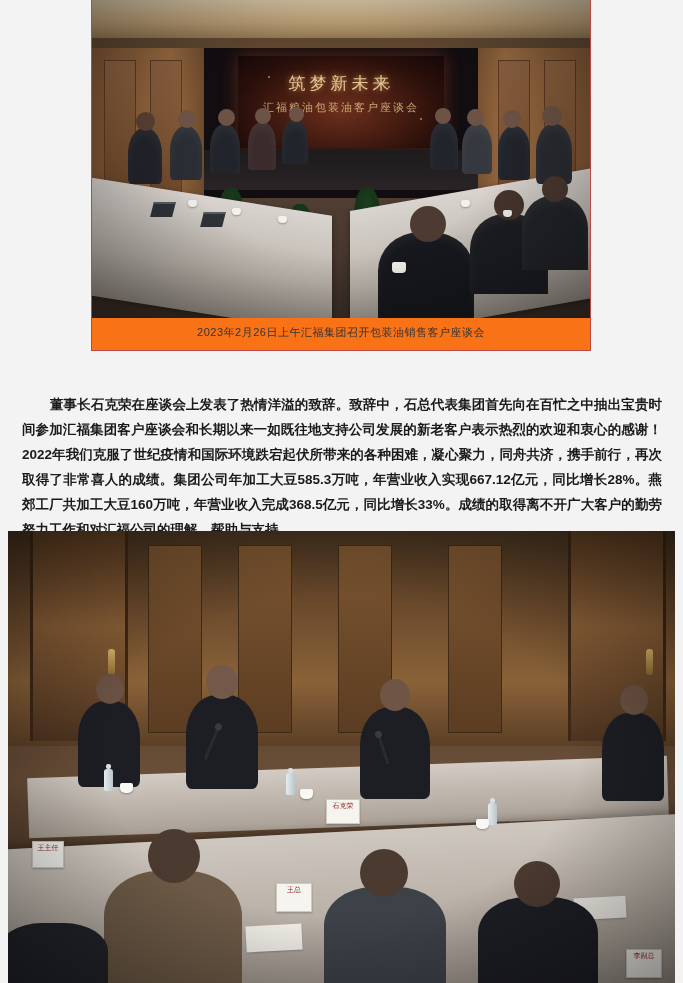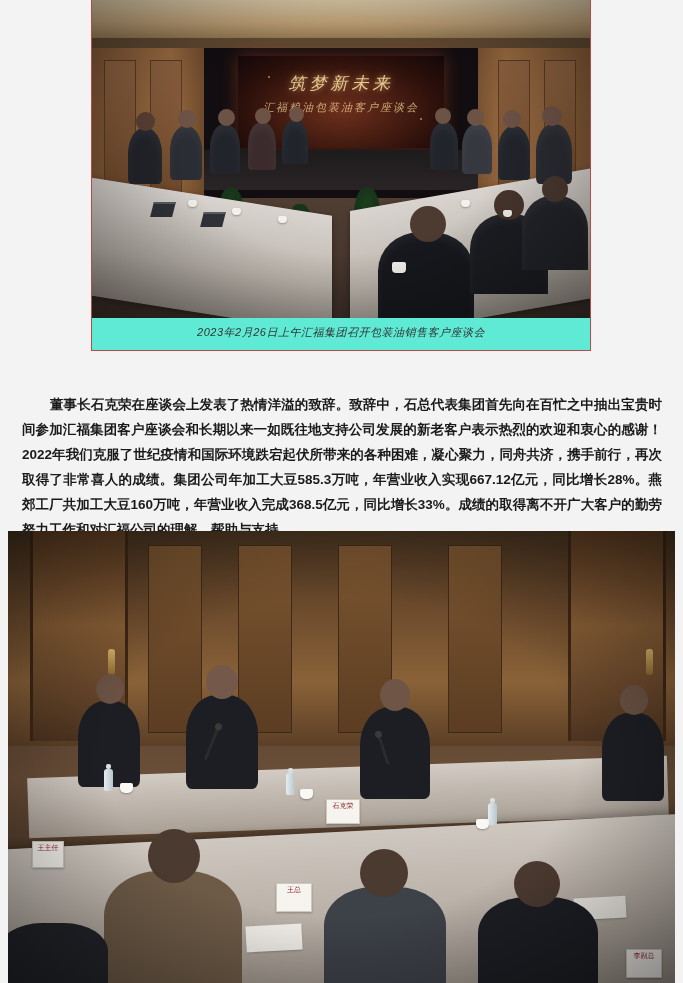--- a/index.html
+++ b/index.html
@@ -19,27 +19,26 @@
     height: 983px;
     background: #f3f3f3;
   }
 
   
   .figure-top {
     position: absolute;
     left: 91px;
     top: 0px;
     width: 500px;
-    background: #5eead4;
+    background: #f97316;
     border-left: 1px solid #b94a48;
     border-right: 1px solid #b94a48;
     border-bottom: 1px solid #b94a48;
     box-sizing: border-box;
     padding-bottom: 6px;
-    font-style: italic;
   }
   .photo-top {
     position: relative;
     width: 498px;
     height: 318px;
     overflow: hidden;
     background: #1b1b1d;
   }
   .figure-caption {
     text-align: center;

